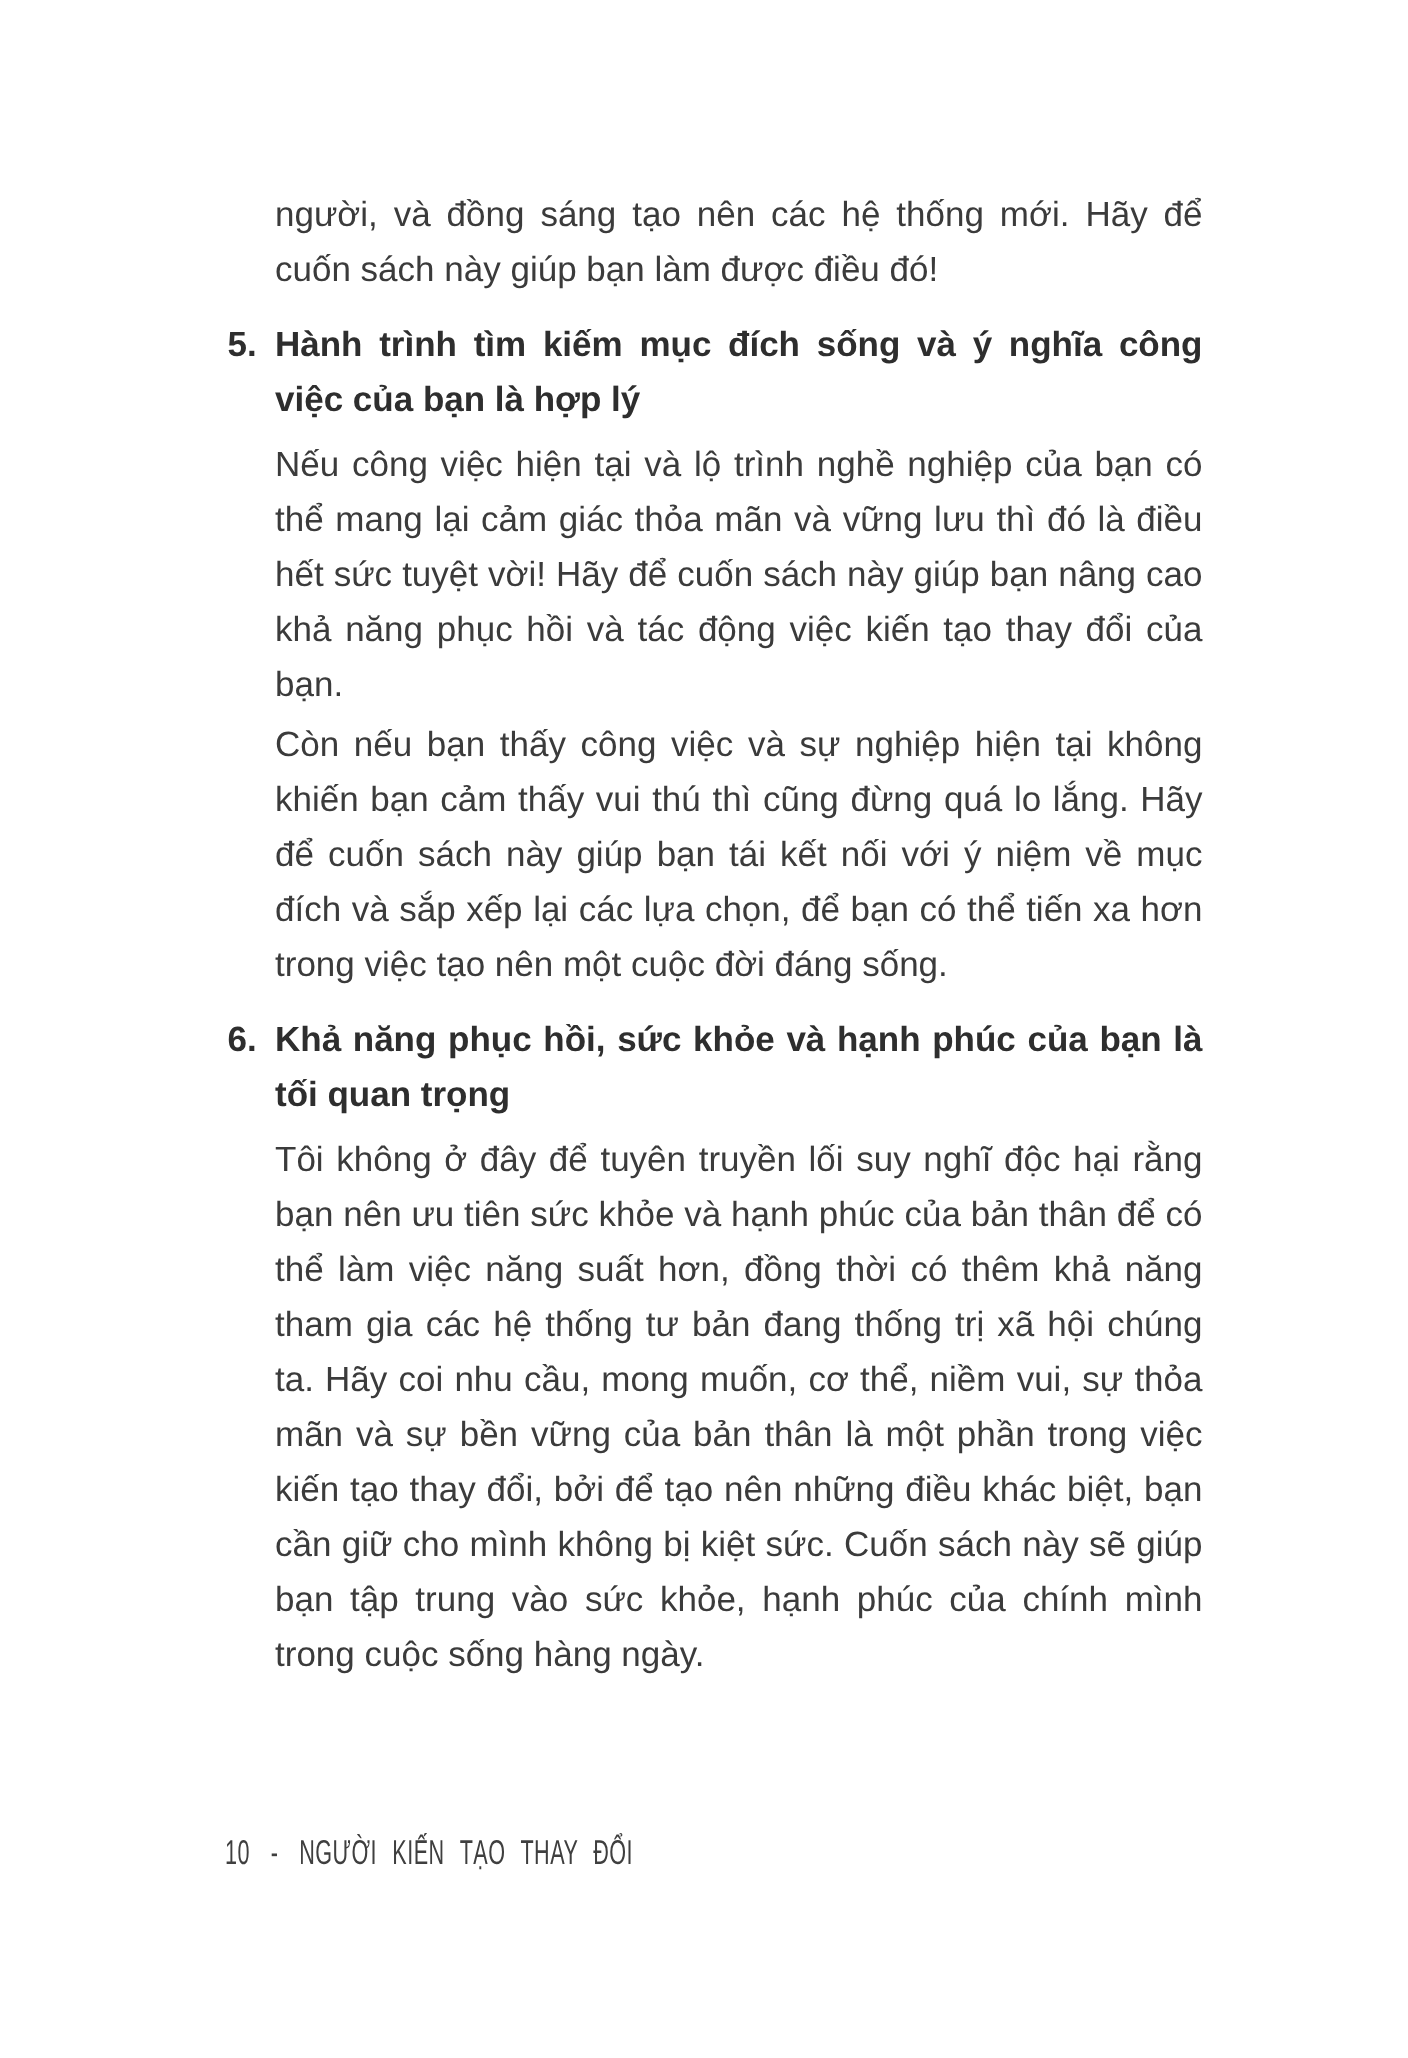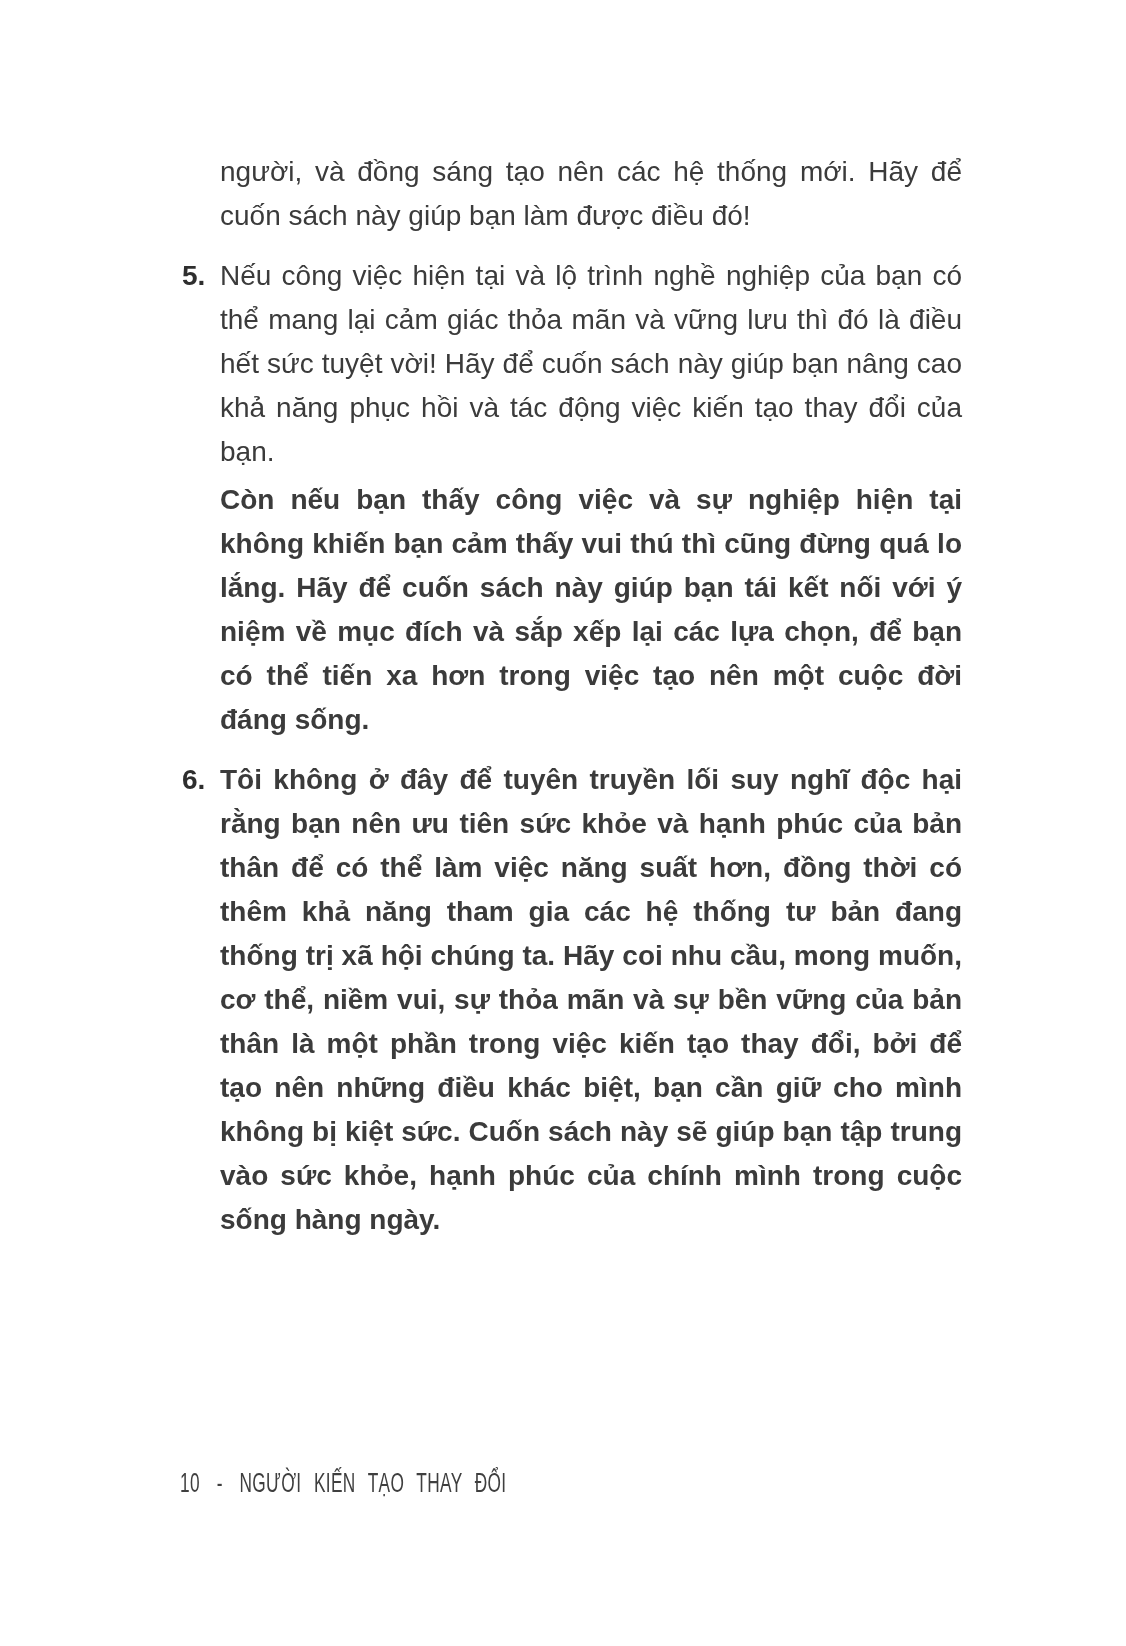--- a/index.html
+++ b/index.html
@@ -23,21 +23,21 @@
     width: 742px;
   }
   .para {
     margin: 0 0 4px 0;
     font-size: 28px;
     line-height: 44px;
     text-align: justify;
     text-justify: inter-word;
     color: #3b3b3b;
   }
-  .para.last-of-item { margin-bottom: 4px; font-weight: bold; }
+  .para.last-of-item { margin-bottom: 4px; }
   .item { position: relative; }
   .item-heading {
     position: relative;
     margin: 16px 0 8px 0;
     font-size: 28px;
     line-height: 44px;
     font-weight: 700;
     color: #2e2e2e;
     text-align: justify;
     text-justify: inter-word;
@@ -69,28 +69,30 @@
 
 <div class="page">
 
   <div class="content">
 
     <p class="para">người, và đồng sáng tạo nên các hệ thống mới. Hãy để cuốn sách này giúp bạn làm được điều đó!</p>
 
     <section class="item">
       <h2 class="item-heading">
         <span class="item-number">5.</span>
+        <span>Hành trình tìm kiếm mục đích sống và ý nghĩa công việc của bạn là hợp lý</span>
       </h2>
       <p class="para">Nếu công việc hiện tại và lộ trình nghề nghiệp của bạn có thể mang lại cảm giác thỏa mãn và vững lưu thì đó là điều hết sức tuyệt vời! Hãy để cuốn sách này giúp bạn nâng cao khả năng phục hồi và tác động việc kiến tạo thay đổi của bạn.</p>
       <p class="para last-of-item">Còn nếu bạn thấy công việc và sự nghiệp hiện tại không khiến bạn cảm thấy vui thú thì cũng đừng quá lo lắng. Hãy để cuốn sách này giúp bạn tái kết nối với ý niệm về mục đích và sắp xếp lại các lựa chọn, để bạn có thể tiến xa hơn trong việc tạo nên một cuộc đời đáng sống.</p>
     </section>
 
     <section class="item">
       <h2 class="item-heading">
         <span class="item-number">6.</span>
+        <span>Khả năng phục hồi, sức khỏe và hạnh phúc của bạn là tối quan trọng</span>
       </h2>
       <p class="para last-of-item">Tôi không ở đây để tuyên truyền lối suy nghĩ độc hại rằng bạn nên ưu tiên sức khỏe và hạnh phúc của bản thân để có thể làm việc năng suất hơn, đồng thời có thêm khả năng tham gia các hệ thống tư bản đang thống trị xã hội chúng ta. Hãy coi nhu cầu, mong muốn, cơ thể, niềm vui, sự thỏa mãn và sự bền vững của bản thân là một phần trong việc kiến tạo thay đổi, bởi để tạo nên những điều khác biệt, bạn cần giữ cho mình không bị kiệt sức. Cuốn sách này sẽ giúp bạn tập trung vào sức khỏe, hạnh phúc của chính mình trong cuộc sống hàng ngày.</p>
     </section>
 
   </div>
 
   <footer class="footer">
     <span>10</span>
     <span class="sep">-</span>
     <span>NGƯỜI KIẾN TẠO THAY ĐỔI</span>

